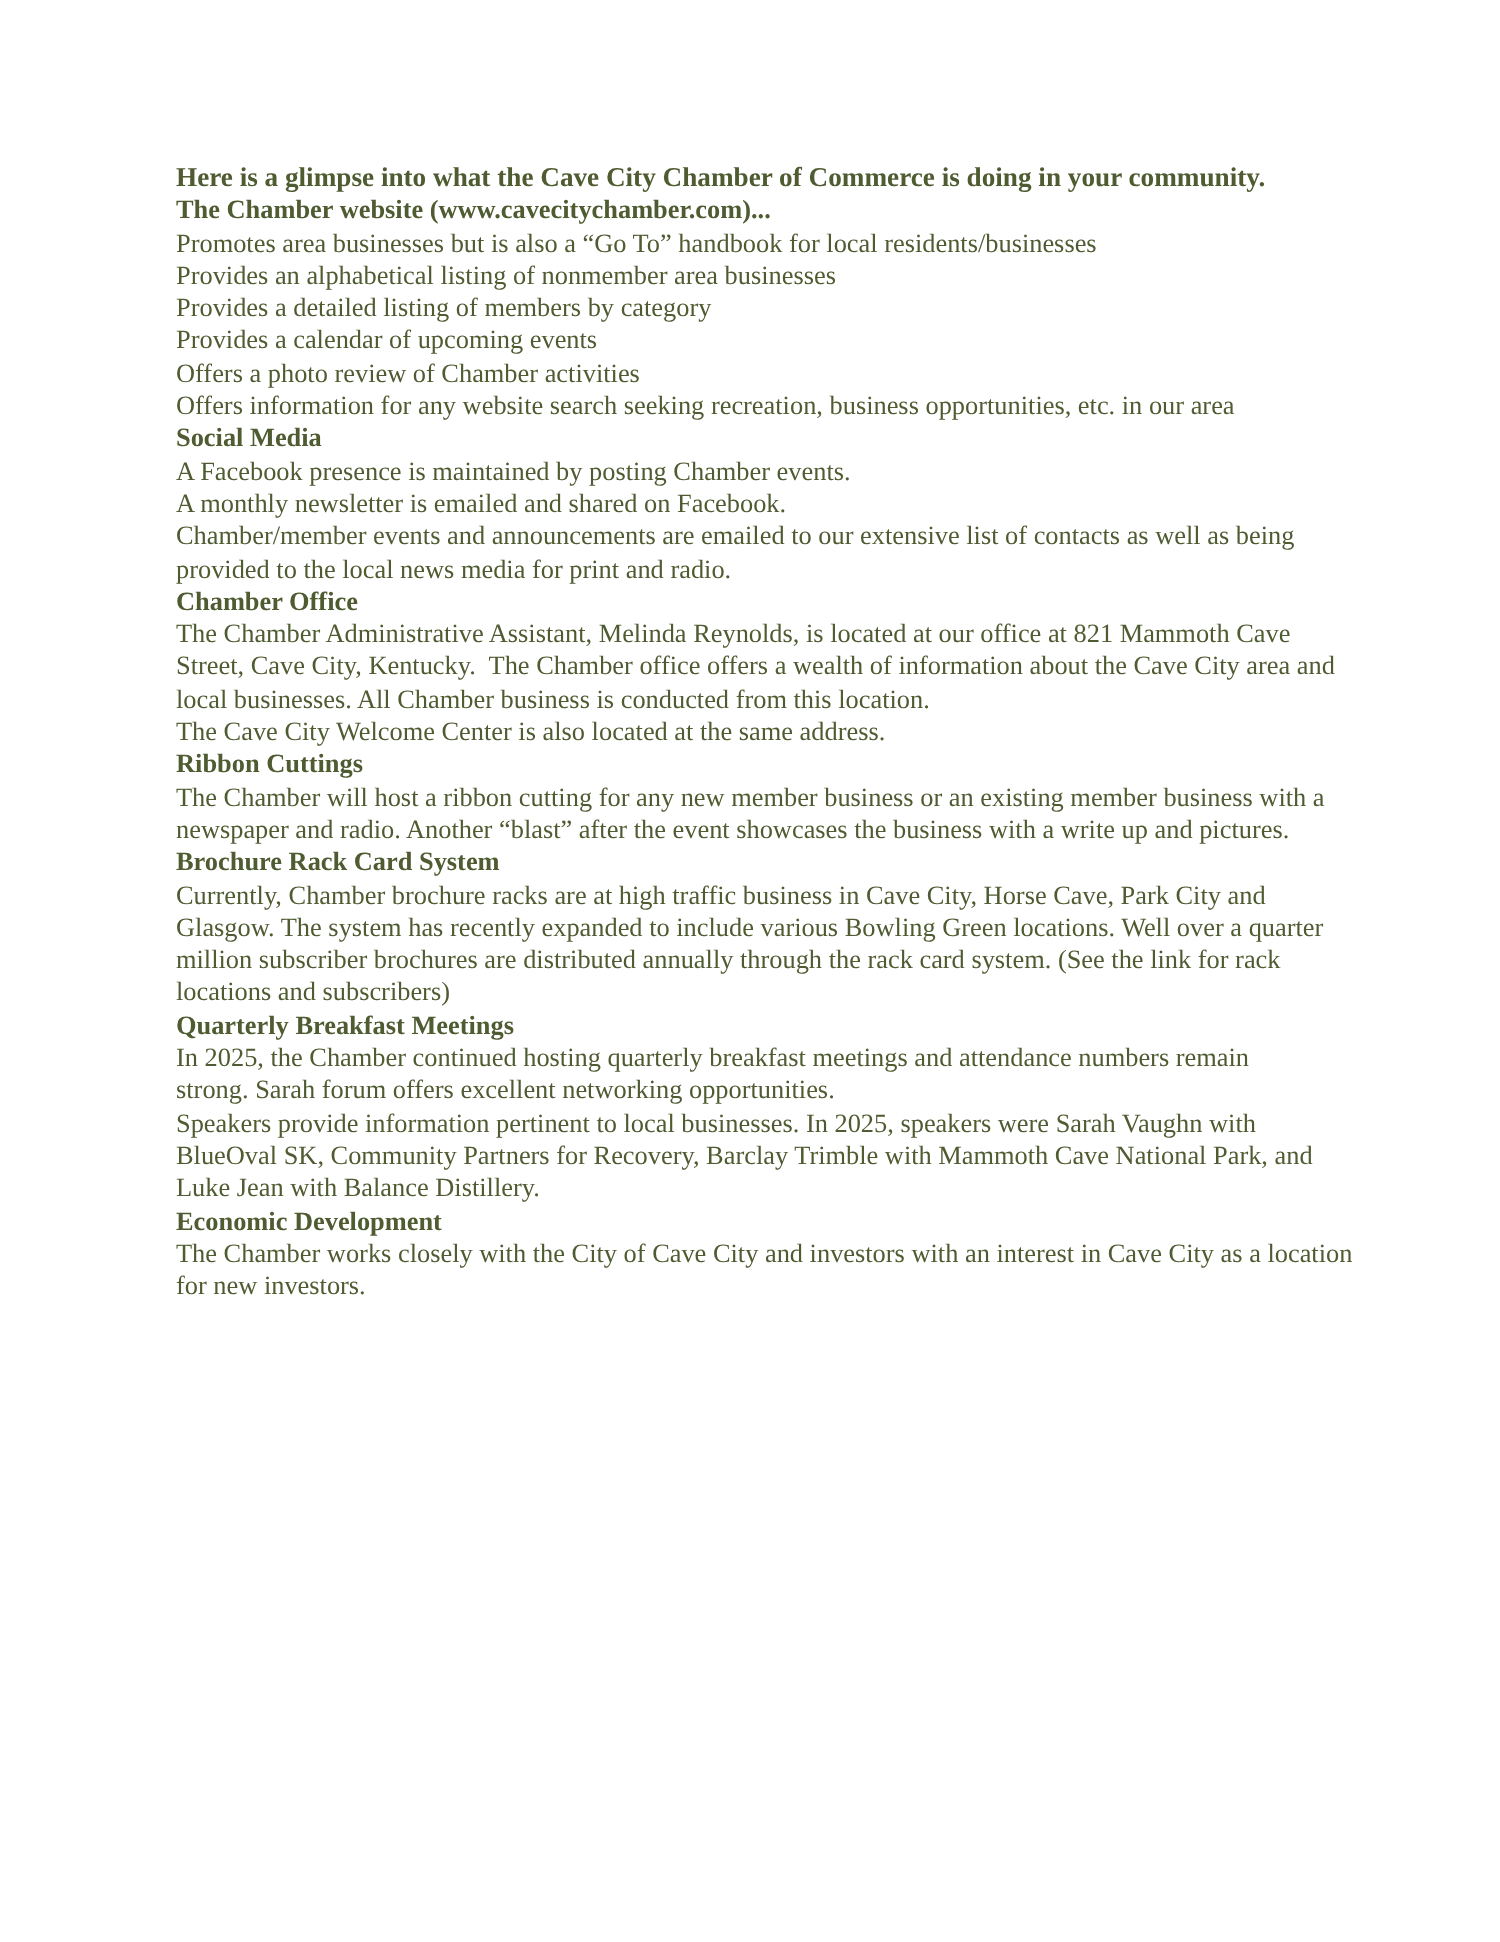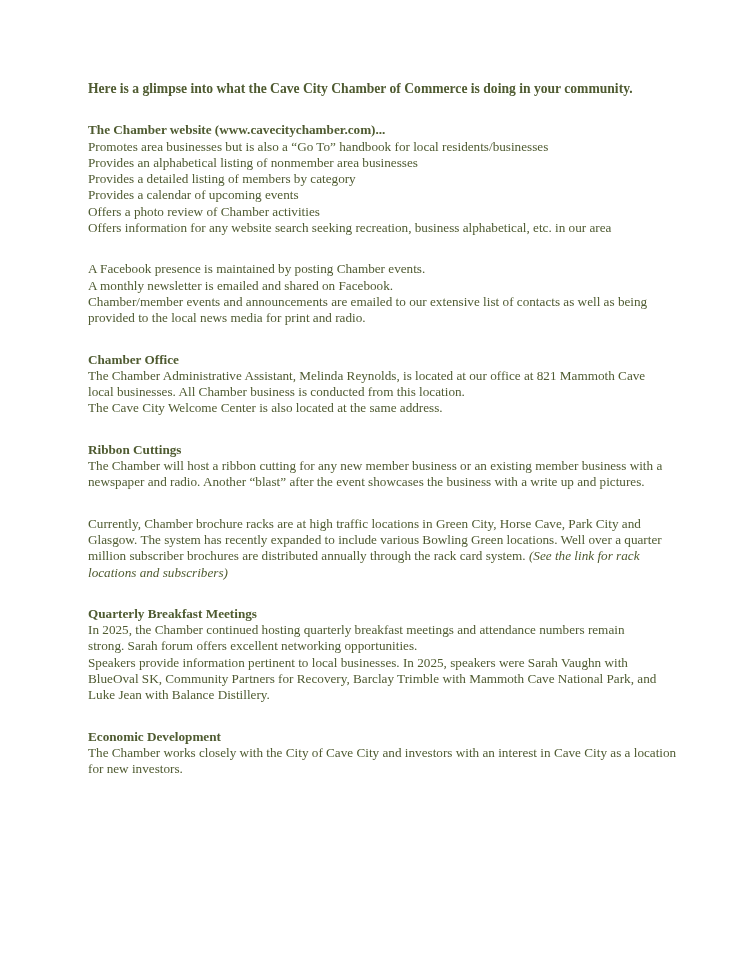--- a/index.html
+++ b/index.html
@@ -23,73 +23,74 @@
     font-family: "Liberation Serif", "DejaVu Serif", serif;
     font-size: 13.2px;
     line-height: 16.3px;
   }
   .doc-title {
     font-weight: bold;
     font-size: 13.6px;
     white-space: pre;
   }
   .section {
-    margin-top: 25px;
   }
   .heading {
     font-weight: bold;
     white-space: pre;
   }
   .line {
     white-space: pre;
   }
   .italic {
-    font-style: italic;
   }
 </style>
 </head>
 <body>
 
 <div class="page">
   <div class="content">
 
     <div class="doc-title">Here is a glimpse into what the Cave City Chamber of Commerce is doing in your community.</div>
 
     <div class="section">
       <div class="heading">The Chamber website (www.cavecitychamber.com)...</div>
       <div class="line">Promotes area businesses but is also a “Go To” handbook for local residents/businesses</div>
       <div class="line">Provides an alphabetical listing of nonmember area businesses</div>
       <div class="line">Provides a detailed listing of members by category</div>
       <div class="line">Provides a calendar of upcoming events</div>
       <div class="line">Offers a photo review of Chamber activities</div>
-      <div class="line">Offers information for any website search seeking recreation, business alphabetical, etc. in our area</div>
+      <div class="line">Offers information for any website search seeking recreation, business opportunities, etc. in our area</div>
     </div>
 
     <div class="section">
+      <div class="heading">Social Media</div>
       <div class="line">A Facebook presence is maintained by posting Chamber events.</div>
       <div class="line">A monthly newsletter is emailed and shared on Facebook.</div>
       <div class="line">Chamber/member events and announcements are emailed to our extensive list of contacts as well as being</div>
       <div class="line">provided to the local news media for print and radio.</div>
     </div>
 
     <div class="section">
       <div class="heading">Chamber Office</div>
       <div class="line">The Chamber Administrative Assistant, Melinda Reynolds, is located at our office at 821 Mammoth Cave</div>
+      <div class="line">Street, Cave City, Kentucky.  The Chamber office offers a wealth of information about the Cave City area and</div>
       <div class="line">local businesses. All Chamber business is conducted from this location.</div>
       <div class="line">The Cave City Welcome Center is also located at the same address.</div>
     </div>
 
     <div class="section">
       <div class="heading">Ribbon Cuttings</div>
       <div class="line">The Chamber will host a ribbon cutting for any new member business or an existing member business with a</div>
       <div class="line">newspaper and radio. Another “blast” after the event showcases the business with a write up and pictures.</div>
     </div>
 
     <div class="section">
-      <div class="line">Currently, Chamber brochure racks are at high traffic locations in Green City, Horse Cave, Park City and</div>
+      <div class="heading">Brochure Rack Card System</div>
+      <div class="line">Currently, Chamber brochure racks are at high traffic business in Cave City, Horse Cave, Park City and</div>
       <div class="line">Glasgow. The system has recently expanded to include various Bowling Green locations. Well over a quarter</div>
       <div class="line"><span>million subscriber brochures are distributed annually through the rack card system. </span><span class="italic">(See the link for rack</span></div>
       <div class="line italic">locations and subscribers)</div>
     </div>
 
     <div class="section">
       <div class="heading">Quarterly Breakfast Meetings</div>
       <div class="line">In 2025, the Chamber continued hosting quarterly breakfast meetings and attendance numbers remain</div>
       <div class="line">strong. Sarah forum offers excellent networking opportunities.</div>
       <div class="line">Speakers provide information pertinent to local businesses. In 2025, speakers were Sarah Vaughn with</div>

